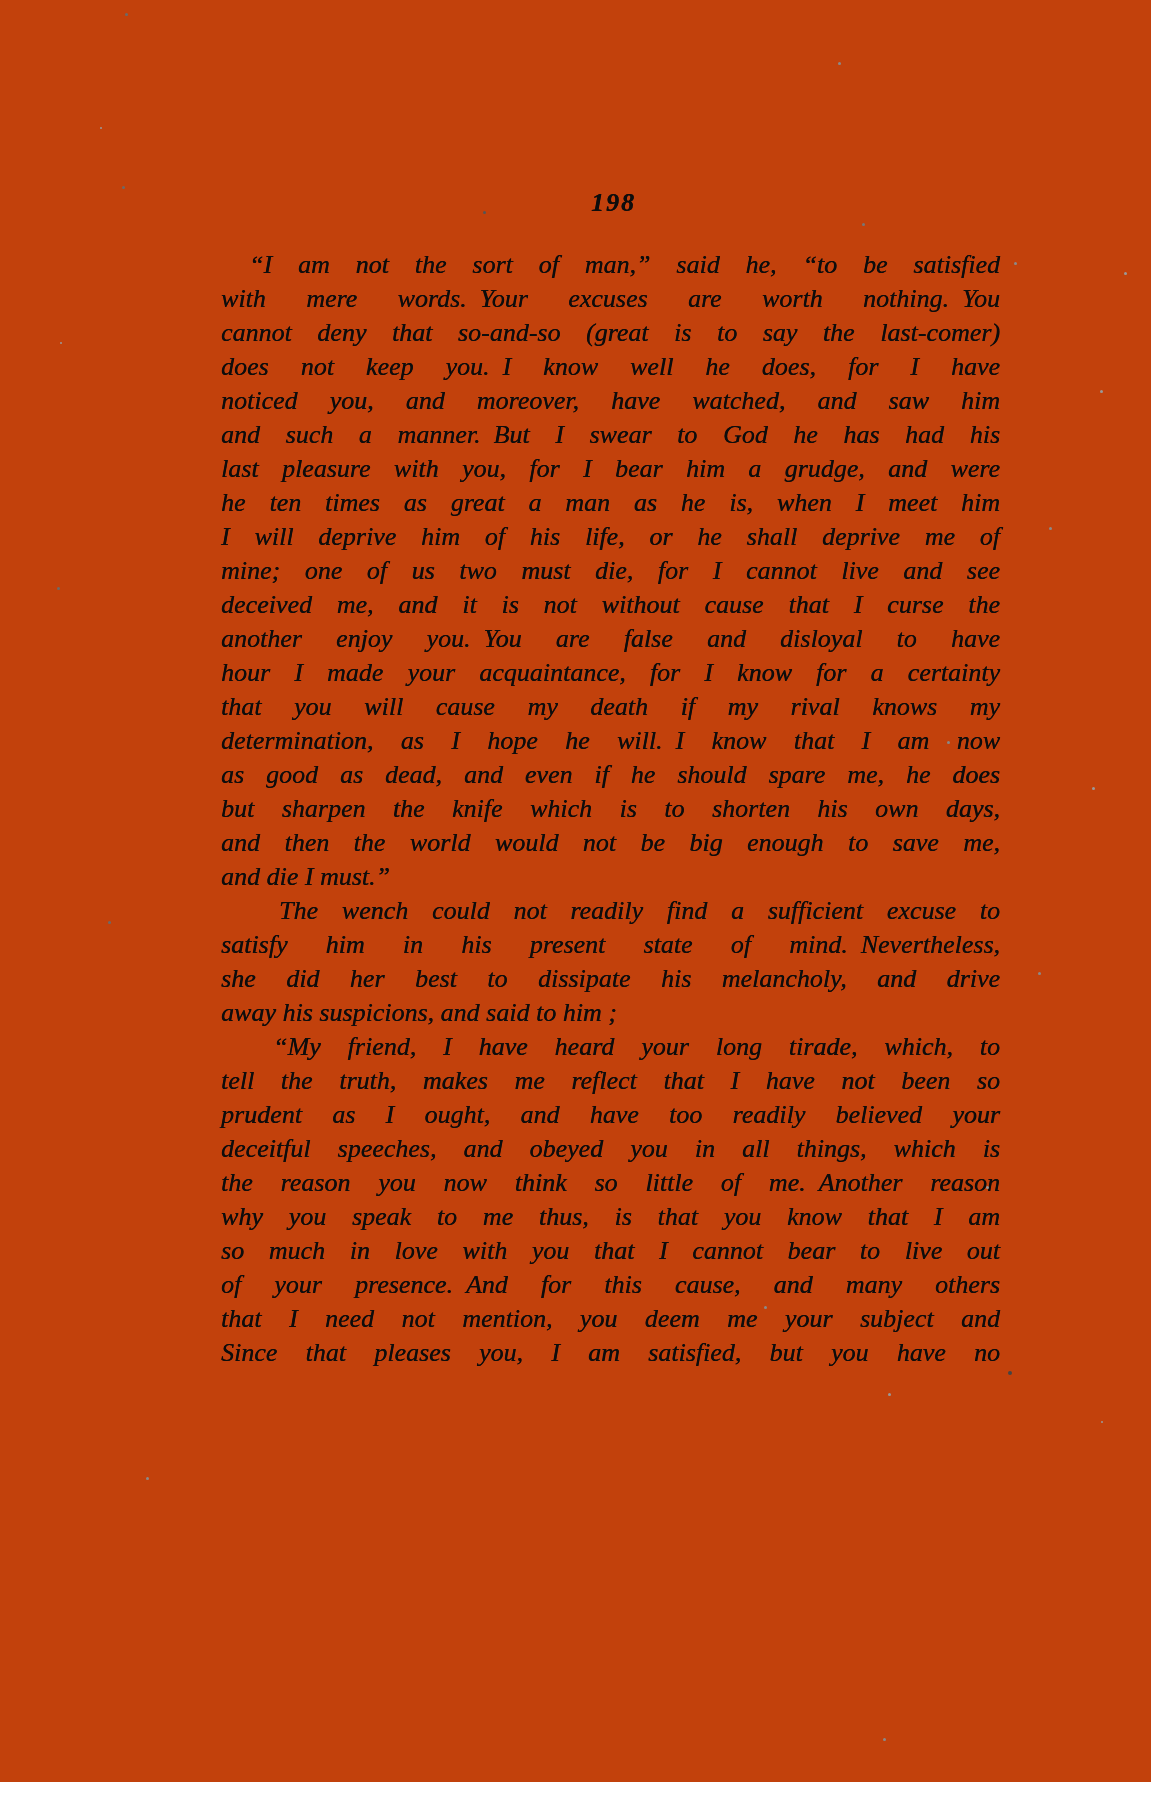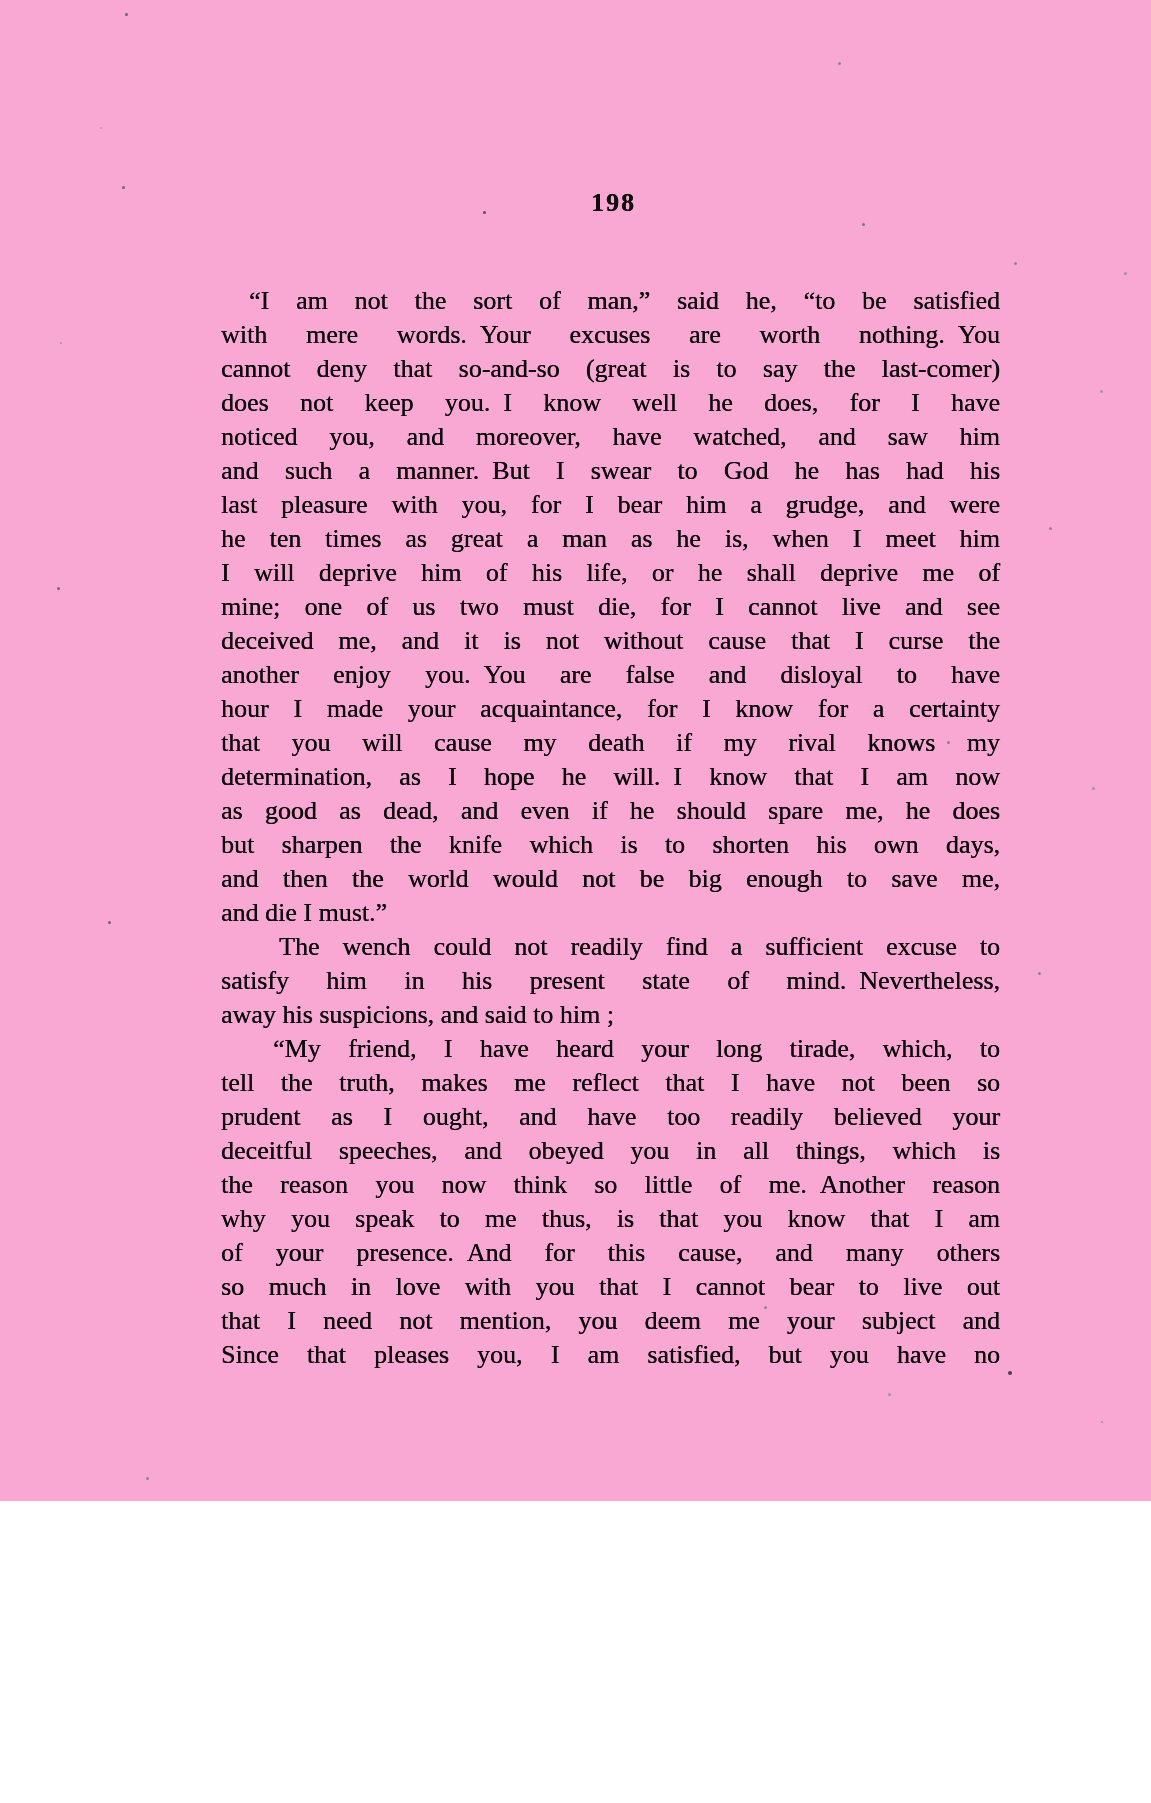--- a/index.html
+++ b/index.html
@@ -3,43 +3,43 @@
 <meta charset="utf-8">
 <style>
   html, body {
     margin: 0;
     padding: 0;
     background: #ffffff;
   }
   .page {
     position: relative;
     width: 1151px;
-    height: 1501px;
-    background: #f9a8d4;
+    height: 1782px;
+    background: #c2410c;
     overflow: hidden;
     font-family: "Liberation Serif", "DejaVu Serif", serif;
     color: #0d0d0d;
+    font-style: italic;
   }
   .pagenum {
     position: absolute;
     top: 188px;
     left: 227px;
     width: 773px;
     text-align: center;
     font-size: 26px;
     font-weight: bold;
     letter-spacing: 2px;
     text-shadow: 0.3px 0 0 currentColor;
   }
   .text {
     position: absolute;
     top: 248px;
     left: 221px;
     width: 779px;
-    margin-top: 36px;
   }
   .line {
     font-size: 26px;
     line-height: 34px;
     height: 34px;
     text-align: justify;
     text-align-last: justify;
     text-shadow: 0.3px 0 0 currentColor;
     white-space: pre-wrap;
   }
@@ -76,29 +76,30 @@
       <div class="line p0">another enjoy you. You are false and disloyal to have</div>
       <div class="line p0">hour I made your acquaintance, for I know for a certainty</div>
       <div class="line p0">that you will cause my death if my rival knows my</div>
       <div class="line p0">determination, as I hope he will. I know that I am now</div>
       <div class="line p0">as good as dead, and even if he should spare me, he does</div>
       <div class="line p0">but sharpen the knife which is to shorten his own days,</div>
       <div class="line p0">and then the world would not be big enough to save me,</div>
       <div class="line p0 nojust">and die I must.”</div>
       <div class="line p1 indent">The wench could not readily find a sufficient excuse to</div>
       <div class="line p1">satisfy him in his present state of mind. Nevertheless,</div>
+      <div class="line p1">she did her best to dissipate his melancholy, and drive</div>
       <div class="line p1 nojust">away his suspicions, and said to him ;</div>
       <div class="line p2 indent">“My friend, I have heard your long tirade, which, to</div>
       <div class="line p2">tell the truth, makes me reflect that I have not been so</div>
       <div class="line p2">prudent as I ought, and have too readily believed your</div>
       <div class="line p2">deceitful speeches, and obeyed you in all things, which is</div>
       <div class="line p2">the reason you now think so little of me. Another reason</div>
       <div class="line p2">why you speak to me thus, is that you know that I am</div>
+      <div class="line p2">so much in love with you that I cannot bear to live out</div>
       <div class="line p2">of your presence. And for this cause, and many others</div>
-      <div class="line p2">so much in love with you that I cannot bear to live out</div>
       <div class="line p2">that I need not mention, you deem me your subject and</div>
       <div class="line p2">Since that pleases you, I am satisfied, but you have no</div>
     </div>
 
   <div class="sp" style="left:125px;top:13px;width:3px;height:3px;"></div>
   <div class="sp" style="left:838px;top:62px;width:3px;height:3px;background:#8a8a8a;"></div>
   <div class="sp" style="left:100px;top:127px;width:2px;height:2px;background:#9a9a9a;"></div>
   <div class="sp" style="left:122px;top:186px;width:3px;height:3px;"></div>
   <div class="sp" style="left:483px;top:211px;width:3px;height:3px;background:#555;"></div>
   <div class="sp" style="left:862px;top:223px;width:3px;height:3px;background:#777;"></div>

